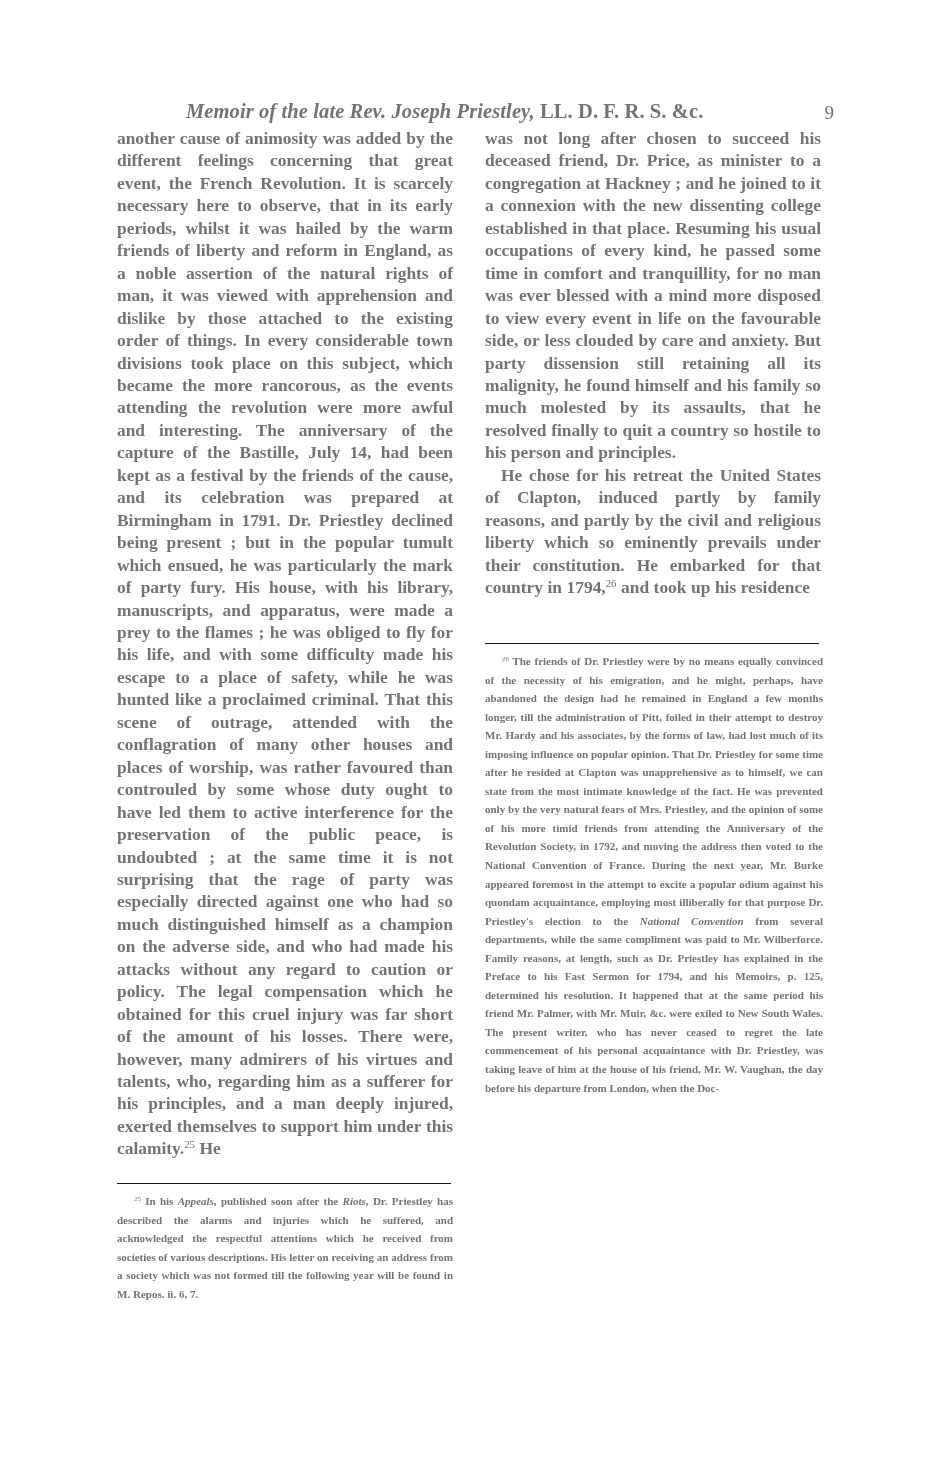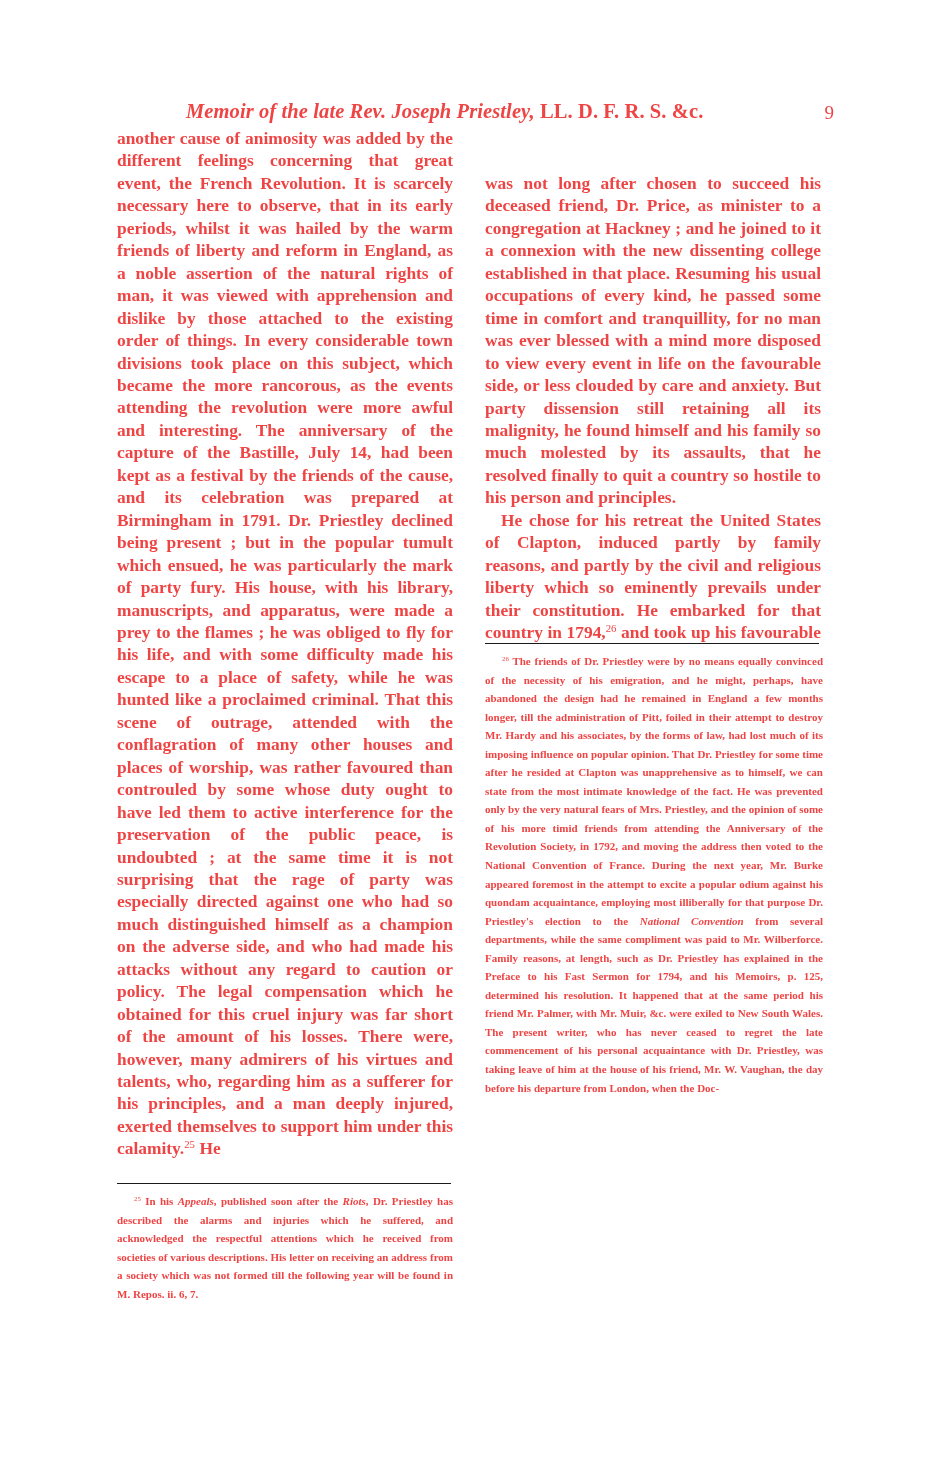--- a/index.html
+++ b/index.html
@@ -7,21 +7,21 @@
     padding: 0;
     background: #ffffff;
   }
   .page {
     position: relative;
     width: 941px;
     height: 1477px;
     background: #ffffff;
     overflow: hidden;
     font-family: "Liberation Serif", "DejaVu Serif", serif;
-    color: #ef4444;
+    color: #737373;
   }
 
   
   .running-head {
     position: absolute;
     left: 118px;
     top: 100px;
     width: 716px;
     height: 30px;
   }
@@ -45,21 +45,21 @@
     font-size: 19px;
     font-weight: normal;
   }
 
   
   .col {
     position: absolute;
     top: 127px;
   }
   .col-left  { left: 117px;  width: 336px; }
-  .col-right { left: 485px;  width: 336px; margin-top: 45px; }
+  .col-right { left: 485px;  width: 336px; }
 
   .body-text {
     font-size: 17.4px;
     line-height: 22.45px;
     text-align: justify;
     text-justify: inter-word;
     font-weight: bold;
     -webkit-font-smoothing: none;
     word-spacing: 0.2px;
   }
@@ -169,21 +169,21 @@
 
   <div class="col col-left">
     <div class="body-text">
       <p><span>another cause of animosity was added by the different feelings concerning that great event, the French Revolution.  It is scarcely necessary here to observe, that in its early periods, whilst it was hailed by the warm friends of liberty and reform in England, as a noble assertion of the natural rights of man, it was viewed with apprehension and dislike by those attached to the existing order of things.  In every considerable town divisions took place on this subject, which became the more rancorous, as the events attending the revolution were more awful and interesting.  The anniversary of the capture of the Bastille, July 14, had been kept as a festival by the friends of the cause, and its celebration was prepared at Birmingham in 1791.  Dr. Priestley declined being present ; but in the popular tumult which ensued, he was particularly the mark of party fury.  His house, with his library, manuscripts, and apparatus, were made a prey to the flames ; he was obliged to fly for his life, and with some difficulty made his escape to a place of safety, while he was hunted like a proclaimed criminal.  That this scene of outrage, attended with the conflagration of many other houses and places of worship, was rather favoured than controuled by some whose duty ought to have led them to active interference for the preservation of the public peace, is undoubted ; at the same time it is not surprising that the rage of party was especially directed against one who had so much distinguished himself as a champion on the adverse side, and who had made his attacks without any regard to caution or policy.  The legal compensation which he obtained for this cruel injury was far short of the amount of his losses.  There were, however, many admirers of his virtues and talents, who, regarding him as a sufferer for his principles, and a man deeply injured, exerted themselves to support him under this calamity.</span><sup>25</sup><span> He</span></p>
     </div>
   </div>
 
   <div class="col col-right">
     <div class="body-text">
       <p>was not long after chosen to succeed his deceased friend, Dr. Price, as minister to a congregation at Hackney ; and he joined to it a connexion with the new dissenting college established in that place.  Resuming his usual occupations of every kind, he passed some time in comfort and tranquillity, for no man was ever blessed with a mind more disposed to view every event in life on the favourable side, or less clouded by care and anxiety.  But party dissension still retaining all its malignity, he found himself and his family so much molested by its assaults, that he resolved finally to quit a country so hostile to his person and principles.</p>
-      <p class="indent"><span>He chose for his retreat the United States of Clapton, induced partly by family reasons, and partly by the civil and religious liberty which so eminently prevails under their constitution.  He embarked for that country in 1794,</span><sup>26</sup><span> and took up his favourable</span></p>
+      <p class="indent"><span>He chose for his retreat the United States of Clapton, induced partly by family reasons, and partly by the civil and religious liberty which so eminently prevails under their constitution.  He embarked for that country in 1794,</span><sup>26</sup><span> and took up his residence</span></p>
     </div>
   </div>
 
   <hr class="fn-rule" id="fn-rule-right">
   <div class="footnote" id="fn-right">
     <p><sup>26</sup><span> The friends of Dr. Priestley were by no means equally convinced of the necessity of his emigration, and he might, perhaps, have abandoned the design had he remained in England a few months longer, till the administration of Pitt, foiled in their attempt to destroy Mr. Hardy and his associates, by the forms of law, had lost much of its imposing influence on popular opinion.  That Dr. Priestley for some time after he resided at Clapton was unapprehensive as to himself, we can state from the most intimate knowledge of the fact. He was prevented only by the very natural fears of Mrs. Priestley, and the opinion of some of his more timid friends from attending the Anniversary of the Revolution Society, in 1792, and moving the address then voted to the National Convention of France.  During the next year, Mr. Burke appeared foremost in the attempt to excite a popular odium against his quondam acquaintance, employing most illiberally for that purpose Dr. Priestley's election to the </span><i>National Convention</i><span> from several departments, while the same compliment was paid to Mr. Wilberforce.  Family reasons, at length, such as Dr. Priestley has explained in the Preface to his Fast Sermon for 1794, and his Memoirs, p. 125, determined his resolution.  It happened that at the same period his friend Mr. Palmer, with Mr. Muir, &amp;c. were exiled to New South Wales. The present writer, who has never ceased to regret the late commencement of his personal acquaintance with Dr. Priestley, was taking leave of him at the house of his friend, Mr. W. Vaughan, the day before his departure from London, when the Doc-</span></p>
   </div>
 
   <hr class="fn-rule" id="fn-rule-left">
   <div class="footnote" id="fn-left">

